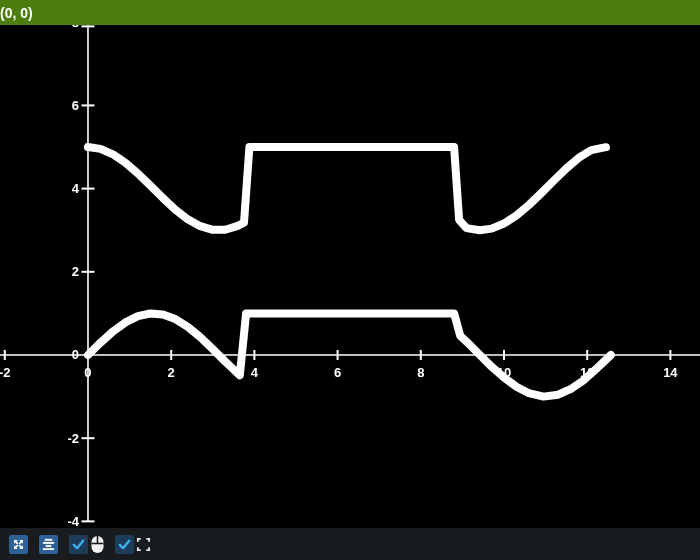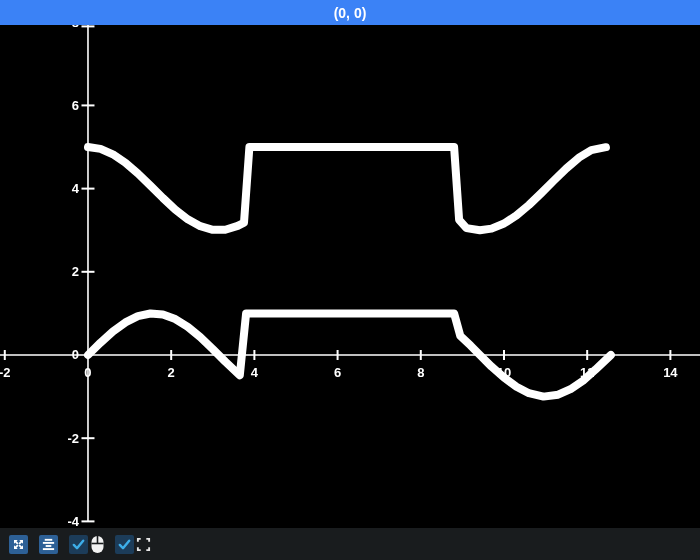--- a/index.html
+++ b/index.html
@@ -1,19 +1,19 @@
 <!DOCTYPE html>
 <html><head>
 <meta charset="utf-8">
 <style>
   html,body{margin:0;padding:0;background:#000;}
   #app{position:relative;width:700px;height:560px;overflow:hidden;
        font-family:"Liberation Sans",sans-serif;background:#000;}
   .titlebar{position:absolute;left:0;top:0;width:700px;height:25px;
-       background:#3b82f6;color:#fff;display:flex;align-items:center;justify-content:center;
+       background:#4d7c0f;color:#fff;display:flex;align-items:center;
        font-size:14px;font-weight:bold;}
   .plot{position:absolute;left:0;top:25px;width:700px;height:503px;background:#000;}
   .plot svg{display:block;}
   .tick-label{fill:#ffffff;font-family:"Liberation Sans",sans-serif;font-size:13px;font-weight:bold;}
   .toolbar{position:absolute;left:0;top:528px;width:700px;height:32px;background:#191c1e;
        display:flex;align-items:center;padding-left:9px;box-sizing:border-box;}
   .tbtn{width:19px;height:19px;border:none;border-radius:2px;background:#2d6096;
        padding:0;margin-right:11px;display:flex;align-items:center;justify-content:center;cursor:pointer;}
   .toggle{display:flex;align-items:center;margin-right:10px;cursor:pointer;}
   .cb{width:19px;height:19px;border-radius:2px;background:#1c3c59;display:flex;

